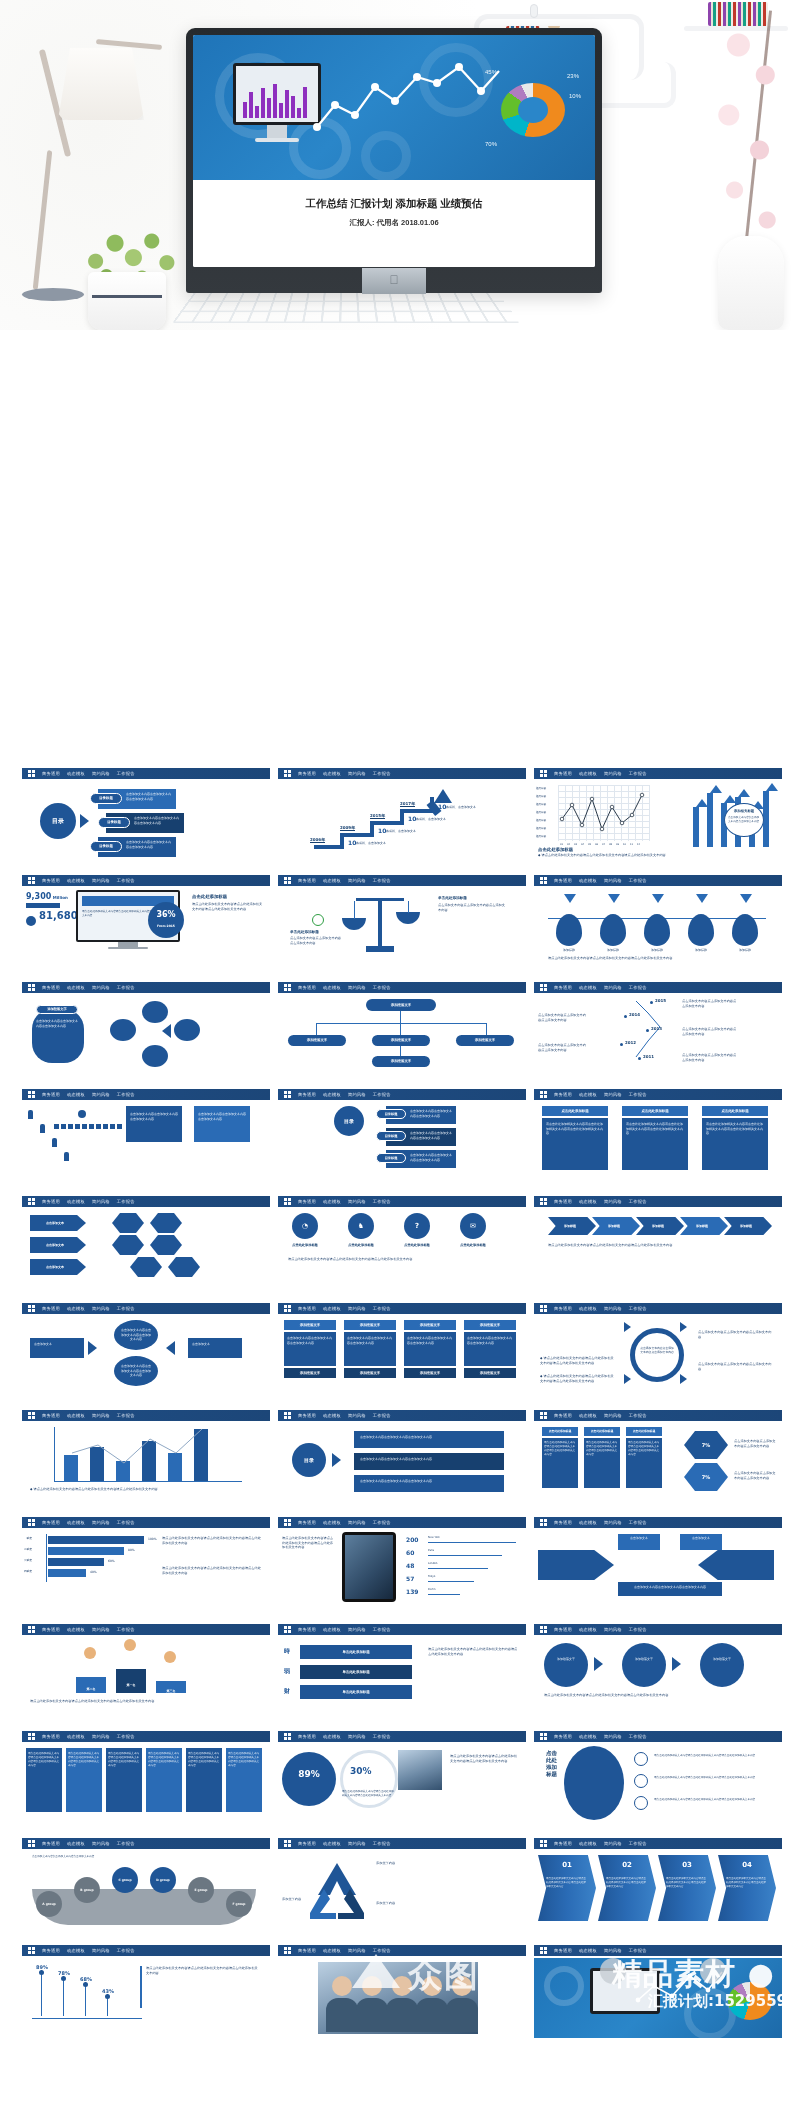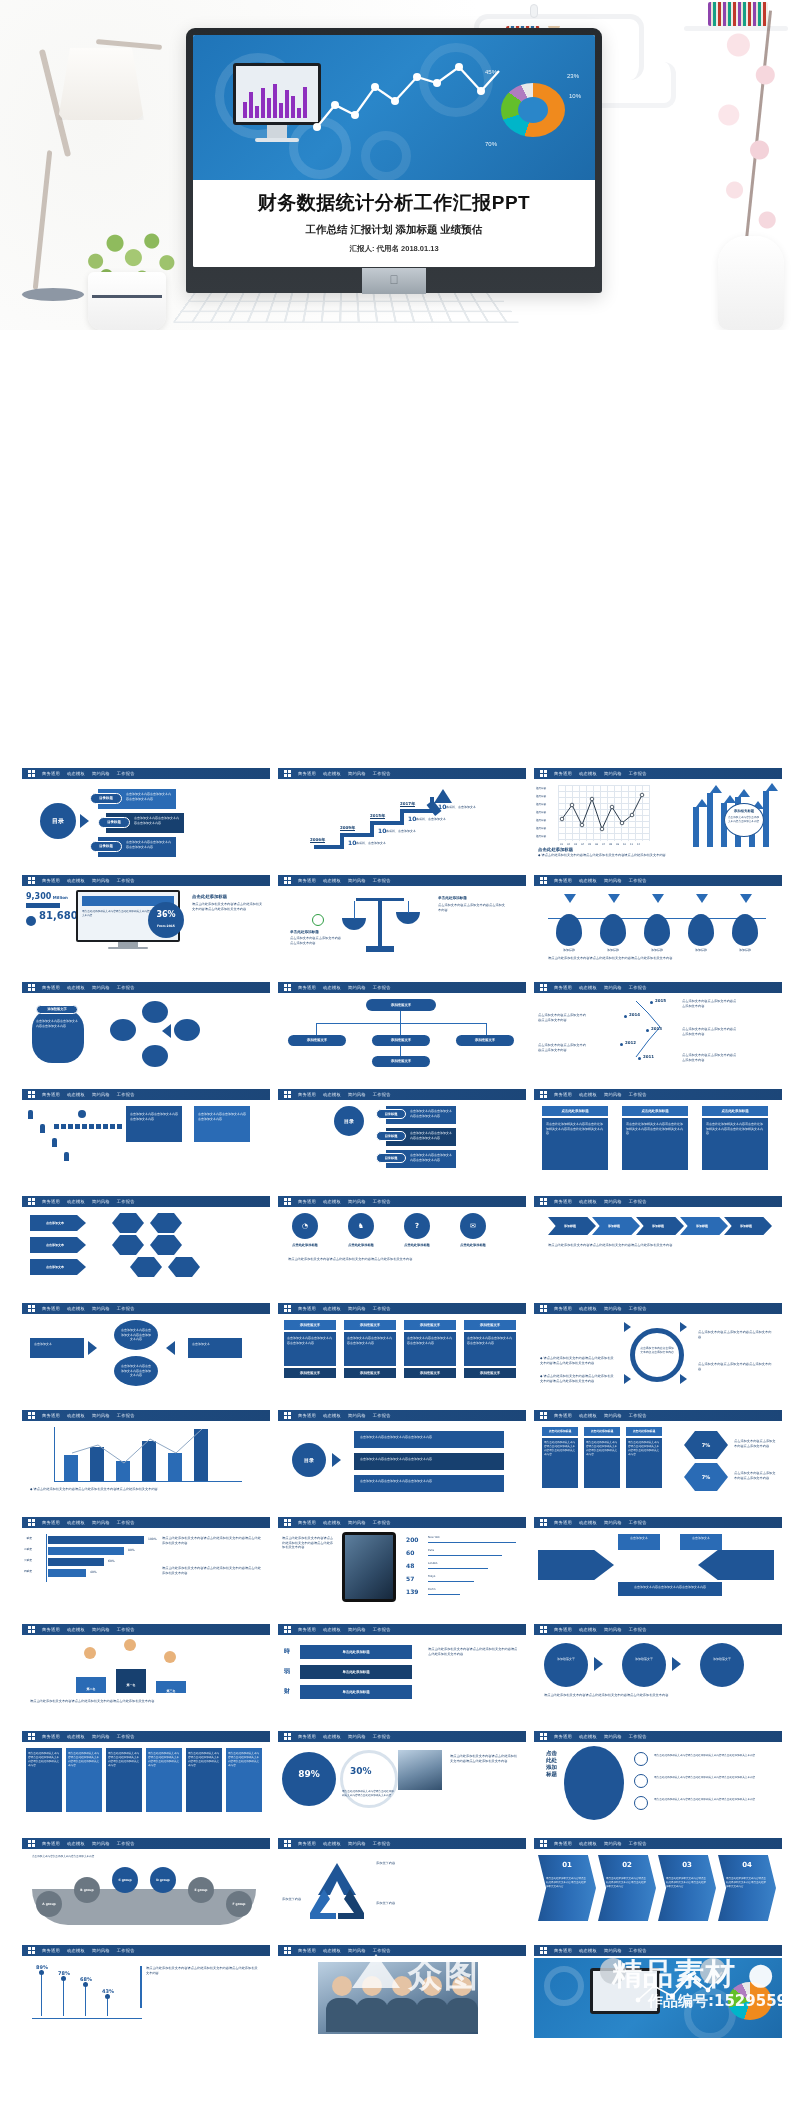--- a/index.html
+++ b/index.html
@@ -294,23 +294,22 @@
         <div class="pie-wrap">
           <div class="pie"></div>
           <div class="pl" style="left:0;top:0">45%</div>
           <div class="pl" style="right:2px;top:4px">23%</div>
           <div class="pl" style="right:0;top:24px">10%</div>
           <div class="pl" style="left:0;bottom:4px">70%</div>
         </div>
       </div>
 
       <div class="mon-bot">
-        <div class="mon-title">财务数据统计分析工作汇报PPT</div>
         <div class="mon-sub">工作总结  汇报计划  添加标题  业绩预估</div>
-        <div class="mon-by">汇报人: 代用名     2018.01.13</div>
+        <div class="mon-by">汇报人: 代用名     2018.01.06</div>
       </div>
     </div>
     <div class="mon-neck"></div>
     <div class="apple"></div>
   </div>
 </div>
 
 <div class="grid" id="grid" style="height: 1718px;">
     <div class="slide" style="left:22px;top:434px">
               <div class="sbar">
@@ -1250,14 +1249,14 @@
   </div>
 
 <div class="wm">
   <div class="wm-logo">
     <div class="wm-tri"></div>
   </div>
   <div class="wm-zt">众图网</div>
   <div class="wm-circ" style="left:600px"></div>
   <div class="wm-circ" style="left:700px"></div>
   <div class="wm-jp">精品素材 ● 每日更新</div>
-  <div class="wm-id">作品编号:1529559</div>
+  <div class="wm-id">汇报计划:1529559</div>
 </div>
 
 </body></html>

